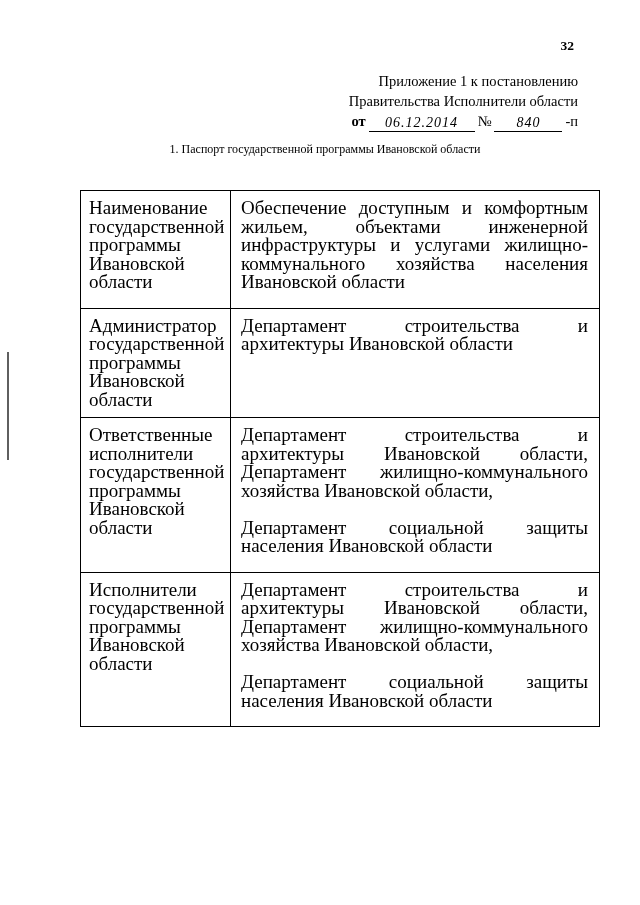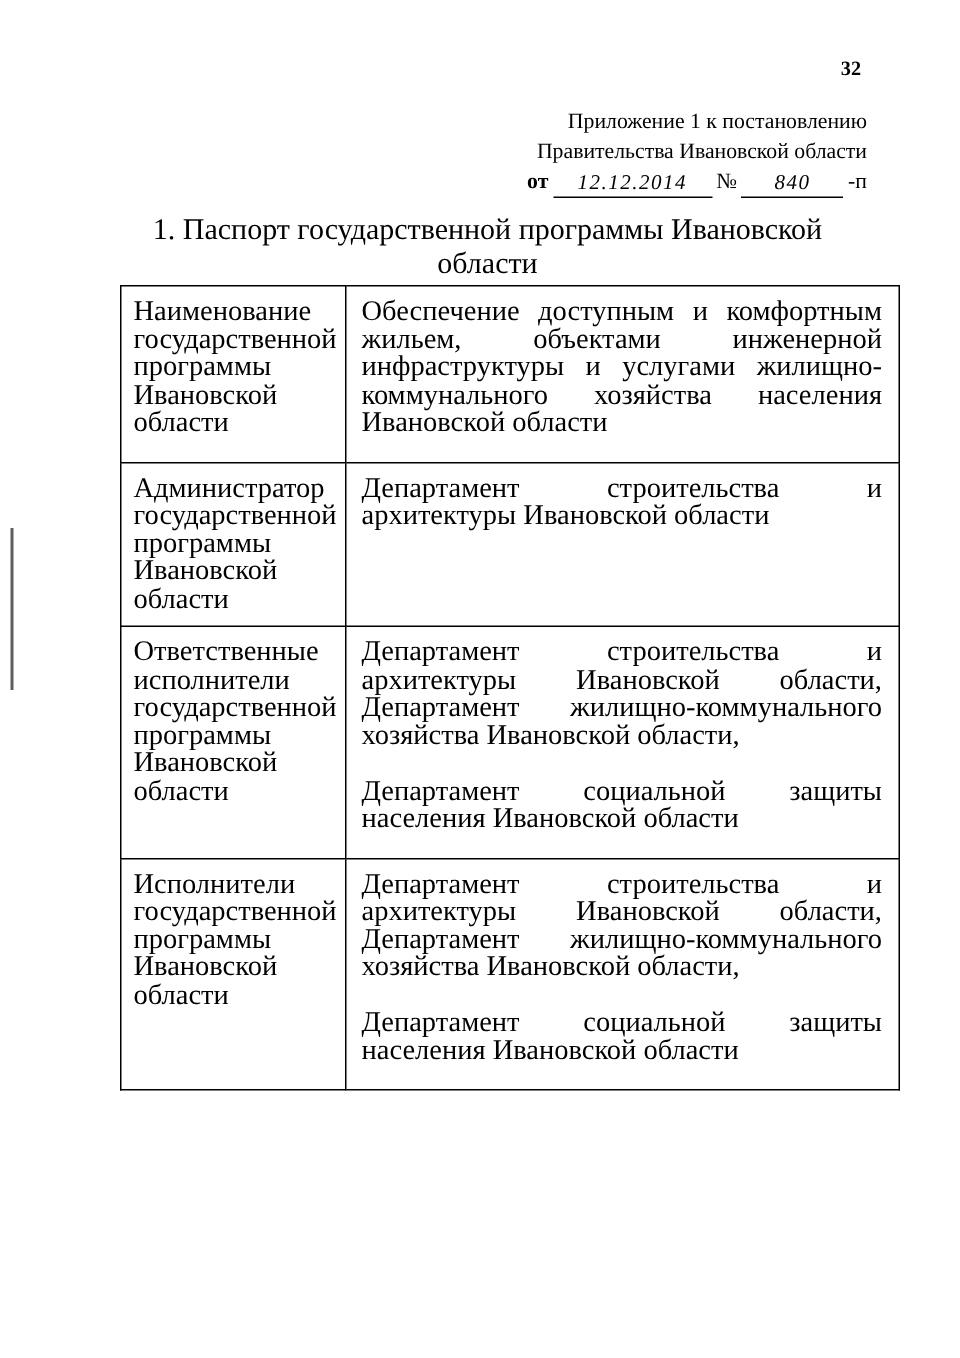--- a/index.html
+++ b/index.html
@@ -54,21 +54,21 @@
     letter-spacing: 1px;
     font-size: 14px;
   }
 
   .doc-title {
     position: absolute;
     top: 142px;
     left: 90px;
     width: 470px;
     text-align: center;
-    font-size: 20px;
+    font-size: 12px;
   }
 
   table.passport {
     position: absolute;
     top: 190px;
     left: 80px;
     width: 520px;
     border-collapse: collapse;
     table-layout: fixed;
   }
@@ -106,23 +106,23 @@
     opacity: 0.75;
   }
 </style>
 </head>
 <body>
 
 <div class="page-number">32</div>
 
 <div class="header-block">
   <div>Приложение 1 к постановлению</div>
-  <div>Правительства Ивановской области</div>
+  <div>Правительства Исполнители области</div>
   <div class="ref-line">
-    <span class="ref-prefix">от</span><span class="blank date"><span class="handwritten">12.12.2014</span></span><span>№</span><span class="blank num"><span class="handwritten">840</span></span><span>-п</span>
+    <span class="ref-prefix">от</span><span class="blank date"><span class="handwritten">06.12.2014</span></span><span>№</span><span class="blank num"><span class="handwritten">840</span></span><span>-п</span>
   </div>
 </div>
 
 <div class="doc-title">1.  Паспорт государственной программы Ивановской области</div>
 
 <table class="passport">
   <tbody>
     <tr class="r1">
       <td class="label-cell">Наименование государственной программы Ивановской области</td>
       <td class="value-cell">Обеспечение доступным и комфортным жильем, объектами инженерной инфраструктуры и услугами жилищно-коммунального хозяйства населения Ивановской области</td>

